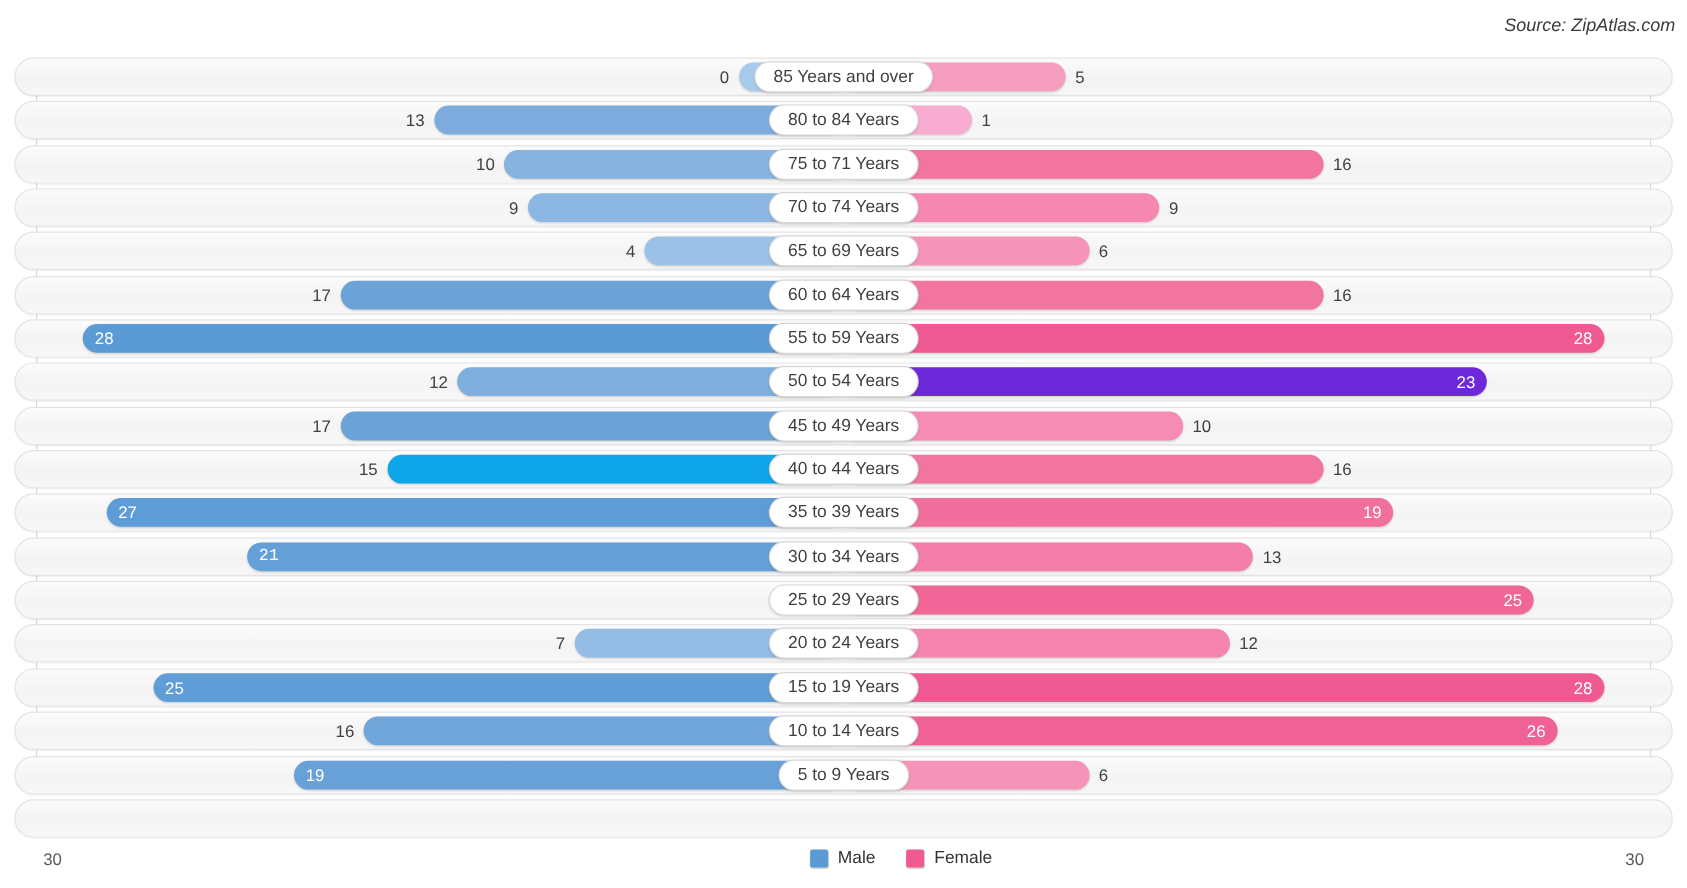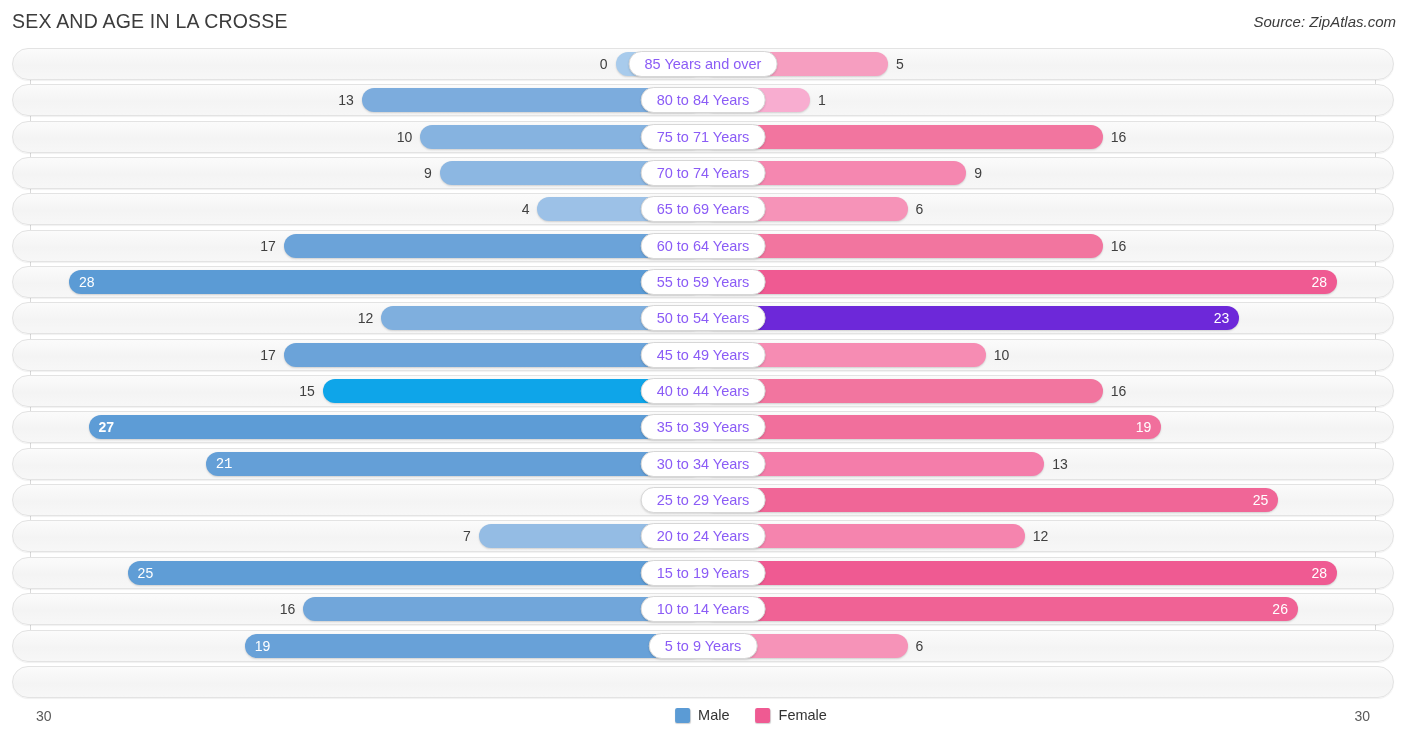--- a/index.html
+++ b/index.html
@@ -81,21 +81,21 @@
 
   .age-label {
     position: absolute;
     left: 50%; top: 3px;
     transform: translateX(-50%);
     height: 26px; line-height: 25px;
     padding: 0 15px;
     background: #ffffff;
     border: 1px solid #d7d7d7;
     border-radius: 13px;
-    font-size: 14.5px; color: #8b5cf6;
+    font-size: 14.5px; color: #404040;
     white-space: nowrap;
     box-shadow: 0 1px 2px rgba(0,0,0,.13);
     z-index: 5;
   }
 
   
   .footer { position: absolute; left: 0; bottom: 0; width: 1406px; height: 40px; }
   .axis-tick {
     position: absolute; top: 8px;
     font-size: 14px; color: #5a5a5a;
@@ -113,21 +113,20 @@
   .legend-item { display: flex; align-items: center; gap: 8px; }
   .swatch { width: 15px; height: 15px; border-radius: 2px; box-shadow: 0 1px 1px rgba(0,0,0,.18); }
   .legend-text { font-size: 14.5px; color: #333333; }
 </style>
 </head>
 <body>
 
 <div id="app">
 
   <div class="header">
-    <div class="page-title">SEX AND AGE IN LA CROSSE</div>
     <div class="source-note">Source: ZipAtlas.com</div>
   </div>
 
   <div class="chart">
     <div class="axis-line axis-left"></div>
     <div class="axis-line axis-right"></div>
     <div class="rows" id="rows">
         <div class="row">
           <div class="track"></div>
           <div class="band">
@@ -285,21 +284,21 @@
                 <span class="val outside-right">16</span>
               </div>
             </div>
             <div class="age-label">40 to 44 Years</div>
           </div>
         </div>
         <div class="row">
           <div class="track"></div>
           <div class="band">
             <div class="half left">
-              <div class="bar" style="width: 91.3%; background: rgb(93, 156, 214); font-weight: bold;">
+              <div class="bar" style="width: 91.3%; background: rgb(93, 156, 214);">
                 <span class="val inside-left">27</span>
               </div>
             </div>
             <div class="half right">
               <div class="bar" style="width: 68.1%; background: rgb(241, 111, 156);">
                 <span class="val inside-right">19</span>
               </div>
             </div>
             <div class="age-label">35 to 39 Years</div>
           </div>

